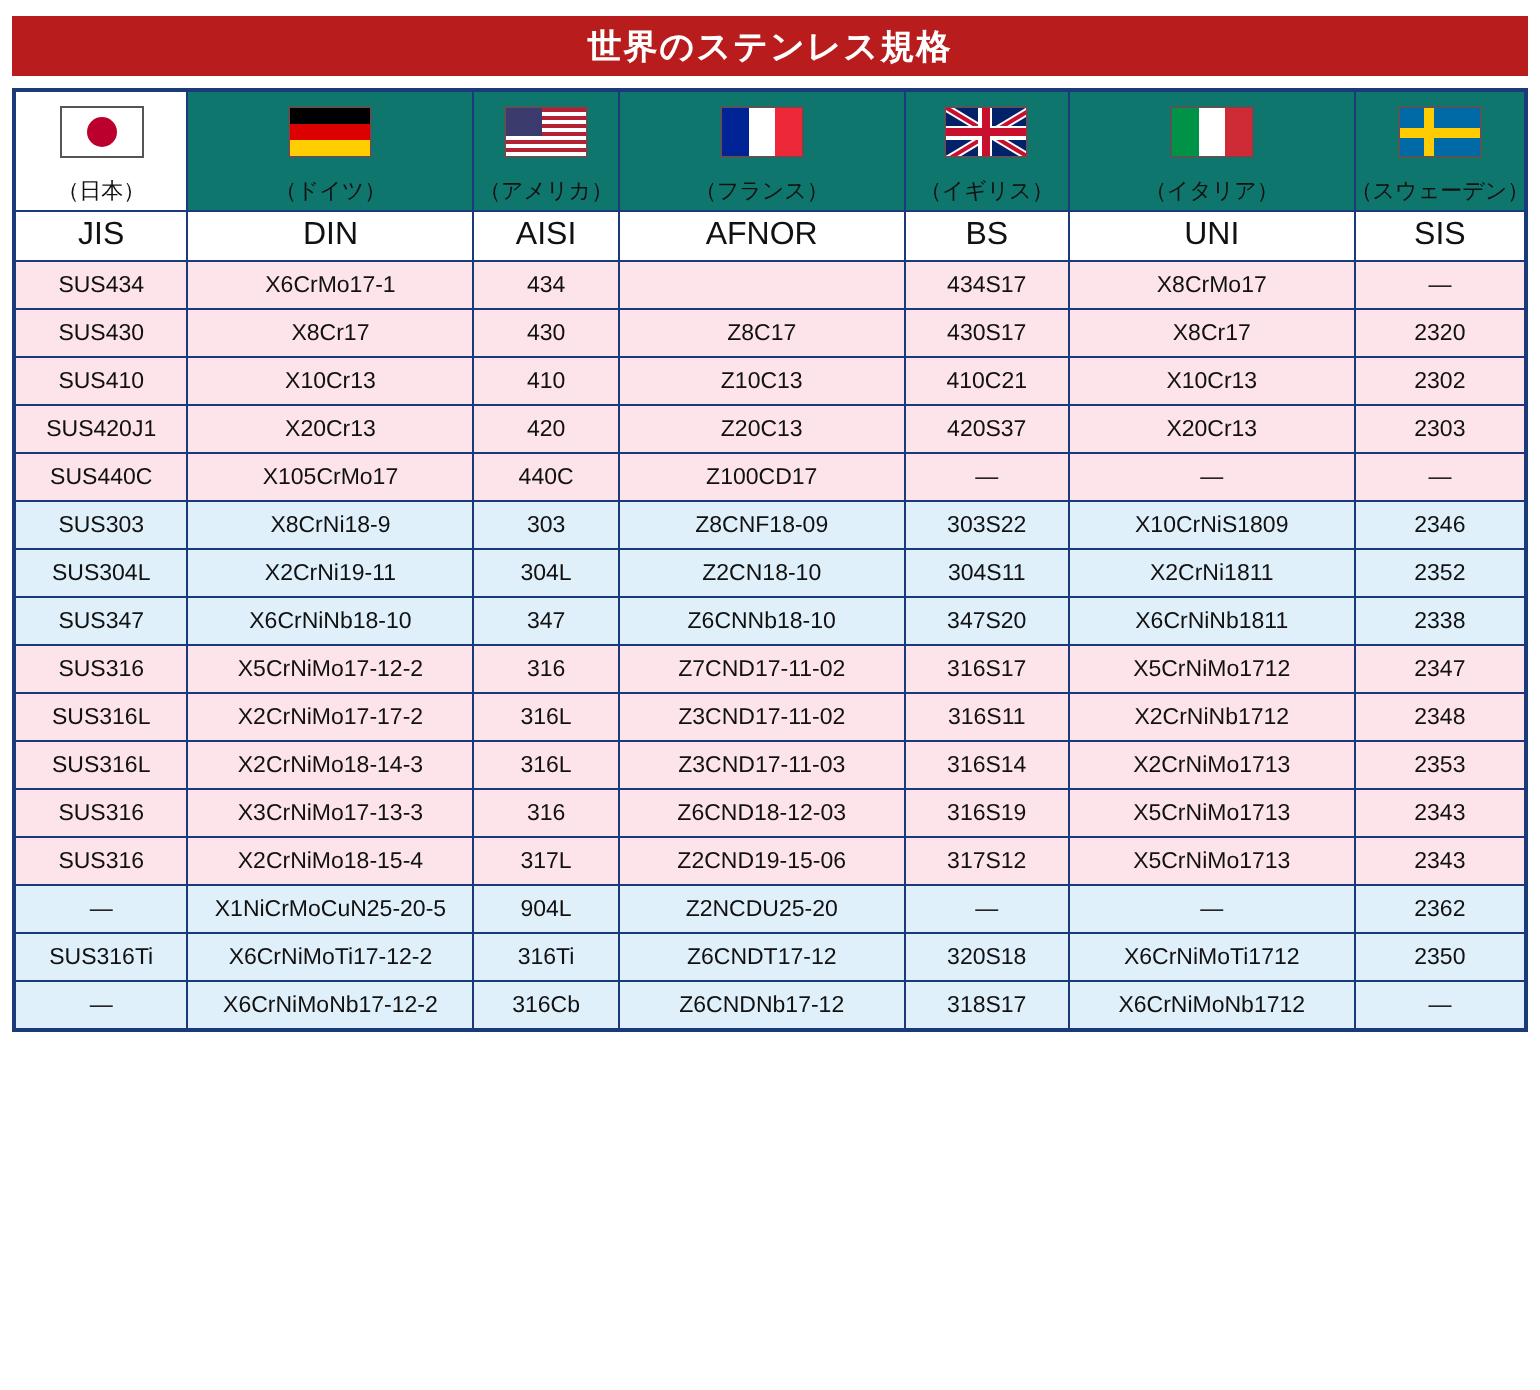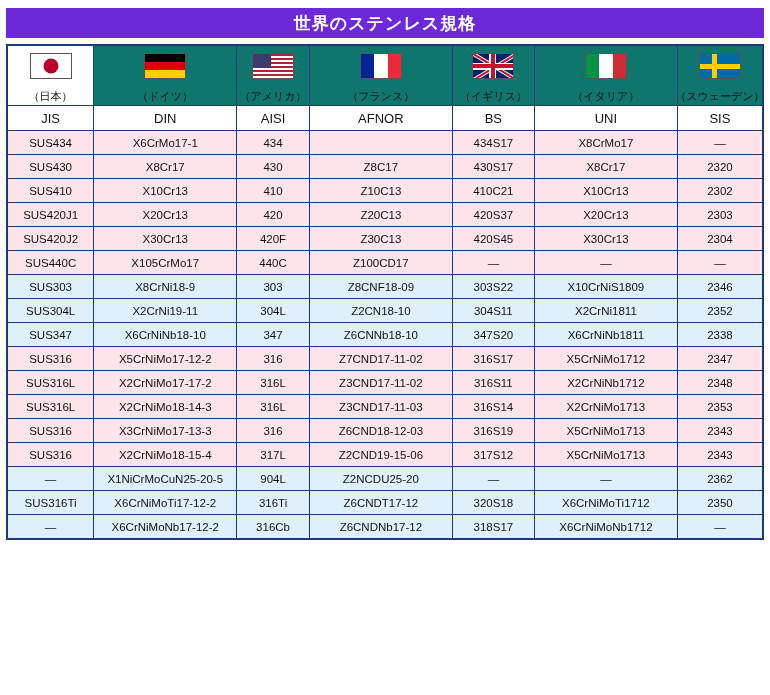--- a/index.html
+++ b/index.html
@@ -6,21 +6,21 @@
   body{
     width:770px;height:695px;
     background:#ffffff;
     font-family:"Liberation Sans","DejaVu Sans",sans-serif;
     -webkit-font-smoothing:antialiased;
   }
   .page{width:770px;height:695px;position:relative;box-sizing:border-box;padding:0 6px;}
   .title-bar{
     margin:8px 0 6px 0;
     height:30px;
-    background:#6d28d9;
+    background:#b91c1c;
     color:#ffffff;
     display:flex;align-items:center;justify-content:center;
     font-size:17px;font-weight:bold;letter-spacing:1px;
   }
   table.std{
     border-collapse:collapse;
     width:758px;
     table-layout:fixed;
     border:2px solid #1b3a7a;
   }
@@ -47,21 +47,21 @@
   tr.flagrow td{height:36px;padding-top:3px;}
   .flagcell{display:flex;flex-direction:column;align-items:center;justify-content:center;gap:11px;}
   .flag{
     width:42px;height:26px;border:1px solid #555;box-sizing:border-box;position:relative;overflow:hidden;
     background:#fff;
   }
   .cname{font-size:11px;line-height:12px;}
   tr.flagrow td{background:#0f766e;height:56px;}
   tr.flagrow td:first-child{background:#ffffff;}
 
-  tr.stdrow td{background:#ffffff;font-size:13px;height:24px;}
+  tr.stdrow td{background:#ffffff;font-size:16px;height:24px;}
 
   
   .pink td{background:#fde3ea;}
   .blue td{background:#dff0fb;}
 
   
   .f-jp{background:#fff;}
   .f-jp .disc{position:absolute;left:50%;top:50%;transform:translate(-50%,-50%);width:15px;height:15px;border-radius:50%;background:#bc002d;}
   .f-de{background:linear-gradient(to bottom,#000 0 33.33%,#dd0000 33.33% 66.66%,#ffce00 66.66% 100%);}
   .f-us{background:#fff;}
@@ -202,29 +202,20 @@
         <tr class="pink">
           <td>SUS420J1</td>
           <td>X20Cr13</td>
           <td>420</td>
           <td>Z20C13</td>
           <td>420S37</td>
           <td>X20Cr13</td>
           <td>2303</td>
         </tr>
         <tr class="pink">
-          <td>SUS420J2</td>
-          <td>X30Cr13</td>
-          <td>420F</td>
-          <td>Z30C13</td>
-          <td>420S45</td>
-          <td>X30Cr13</td>
-          <td>2304</td>
-        </tr>
-        <tr class="pink">
           <td>SUS440C</td>
           <td>X105CrMo17</td>
           <td>440C</td>
           <td>Z100CD17</td>
           <td>—</td>
           <td>—</td>
           <td>—</td>
         </tr>
         <tr class="blue">
           <td>SUS303</td>

